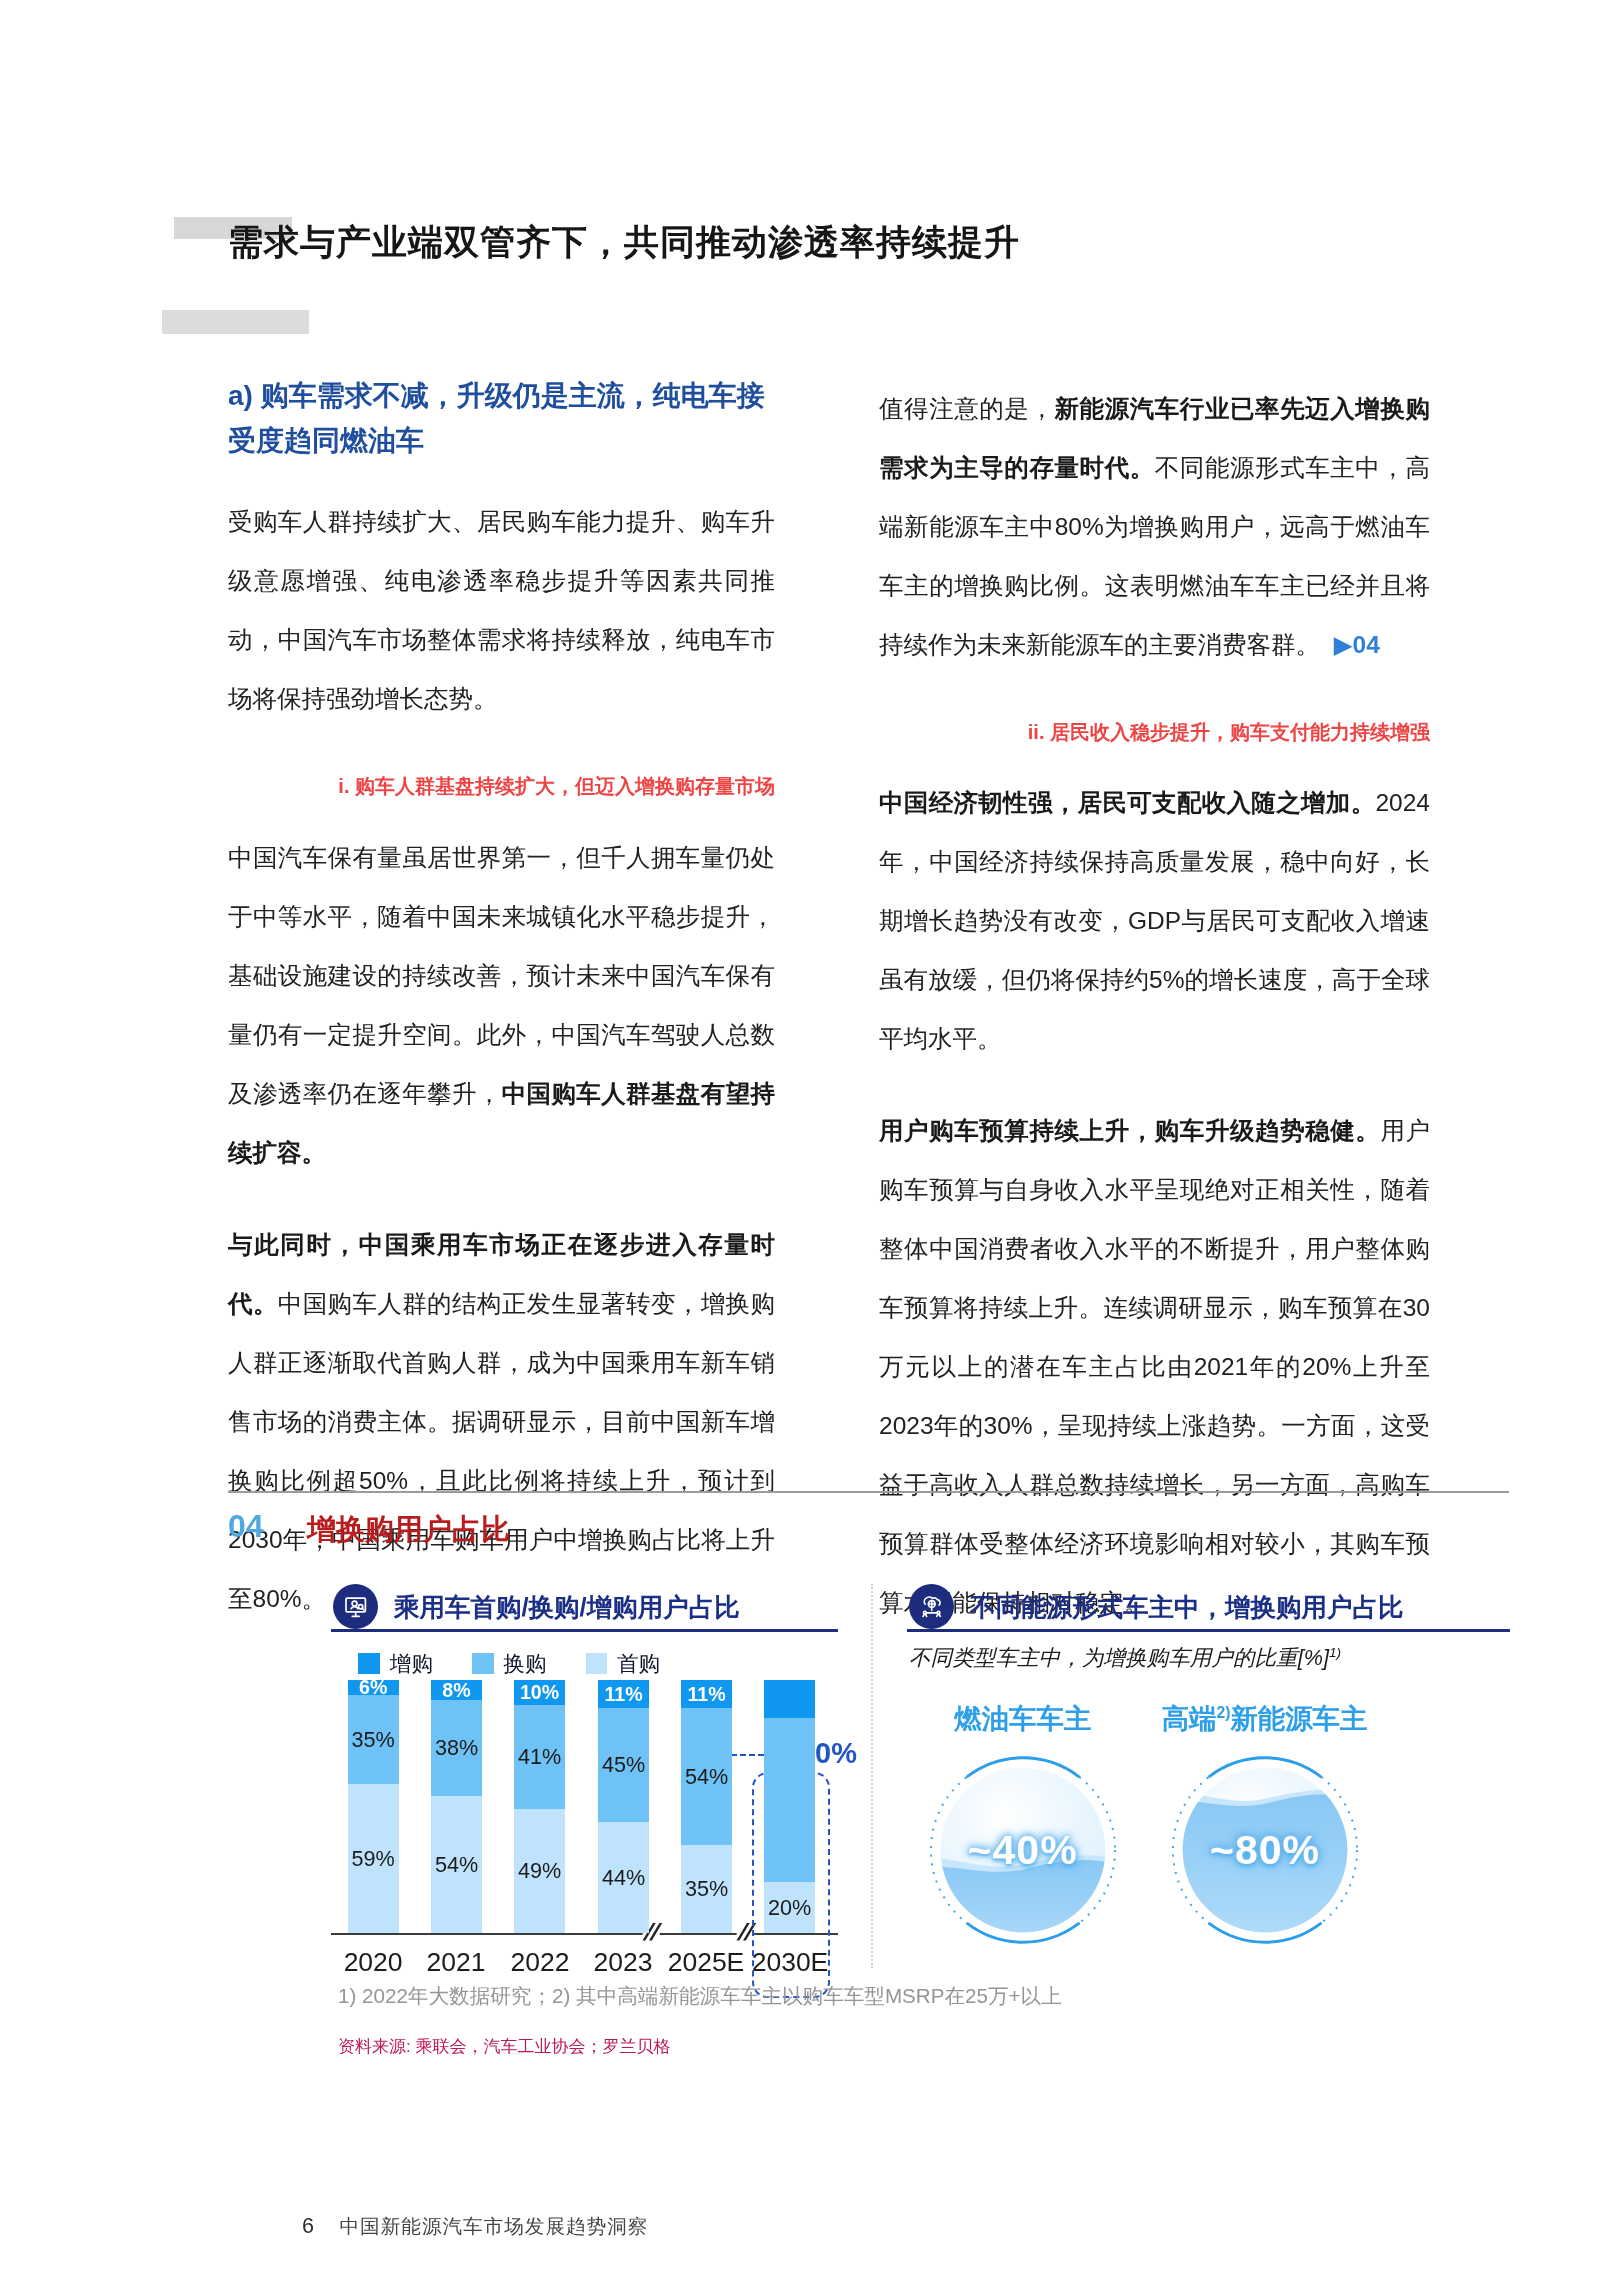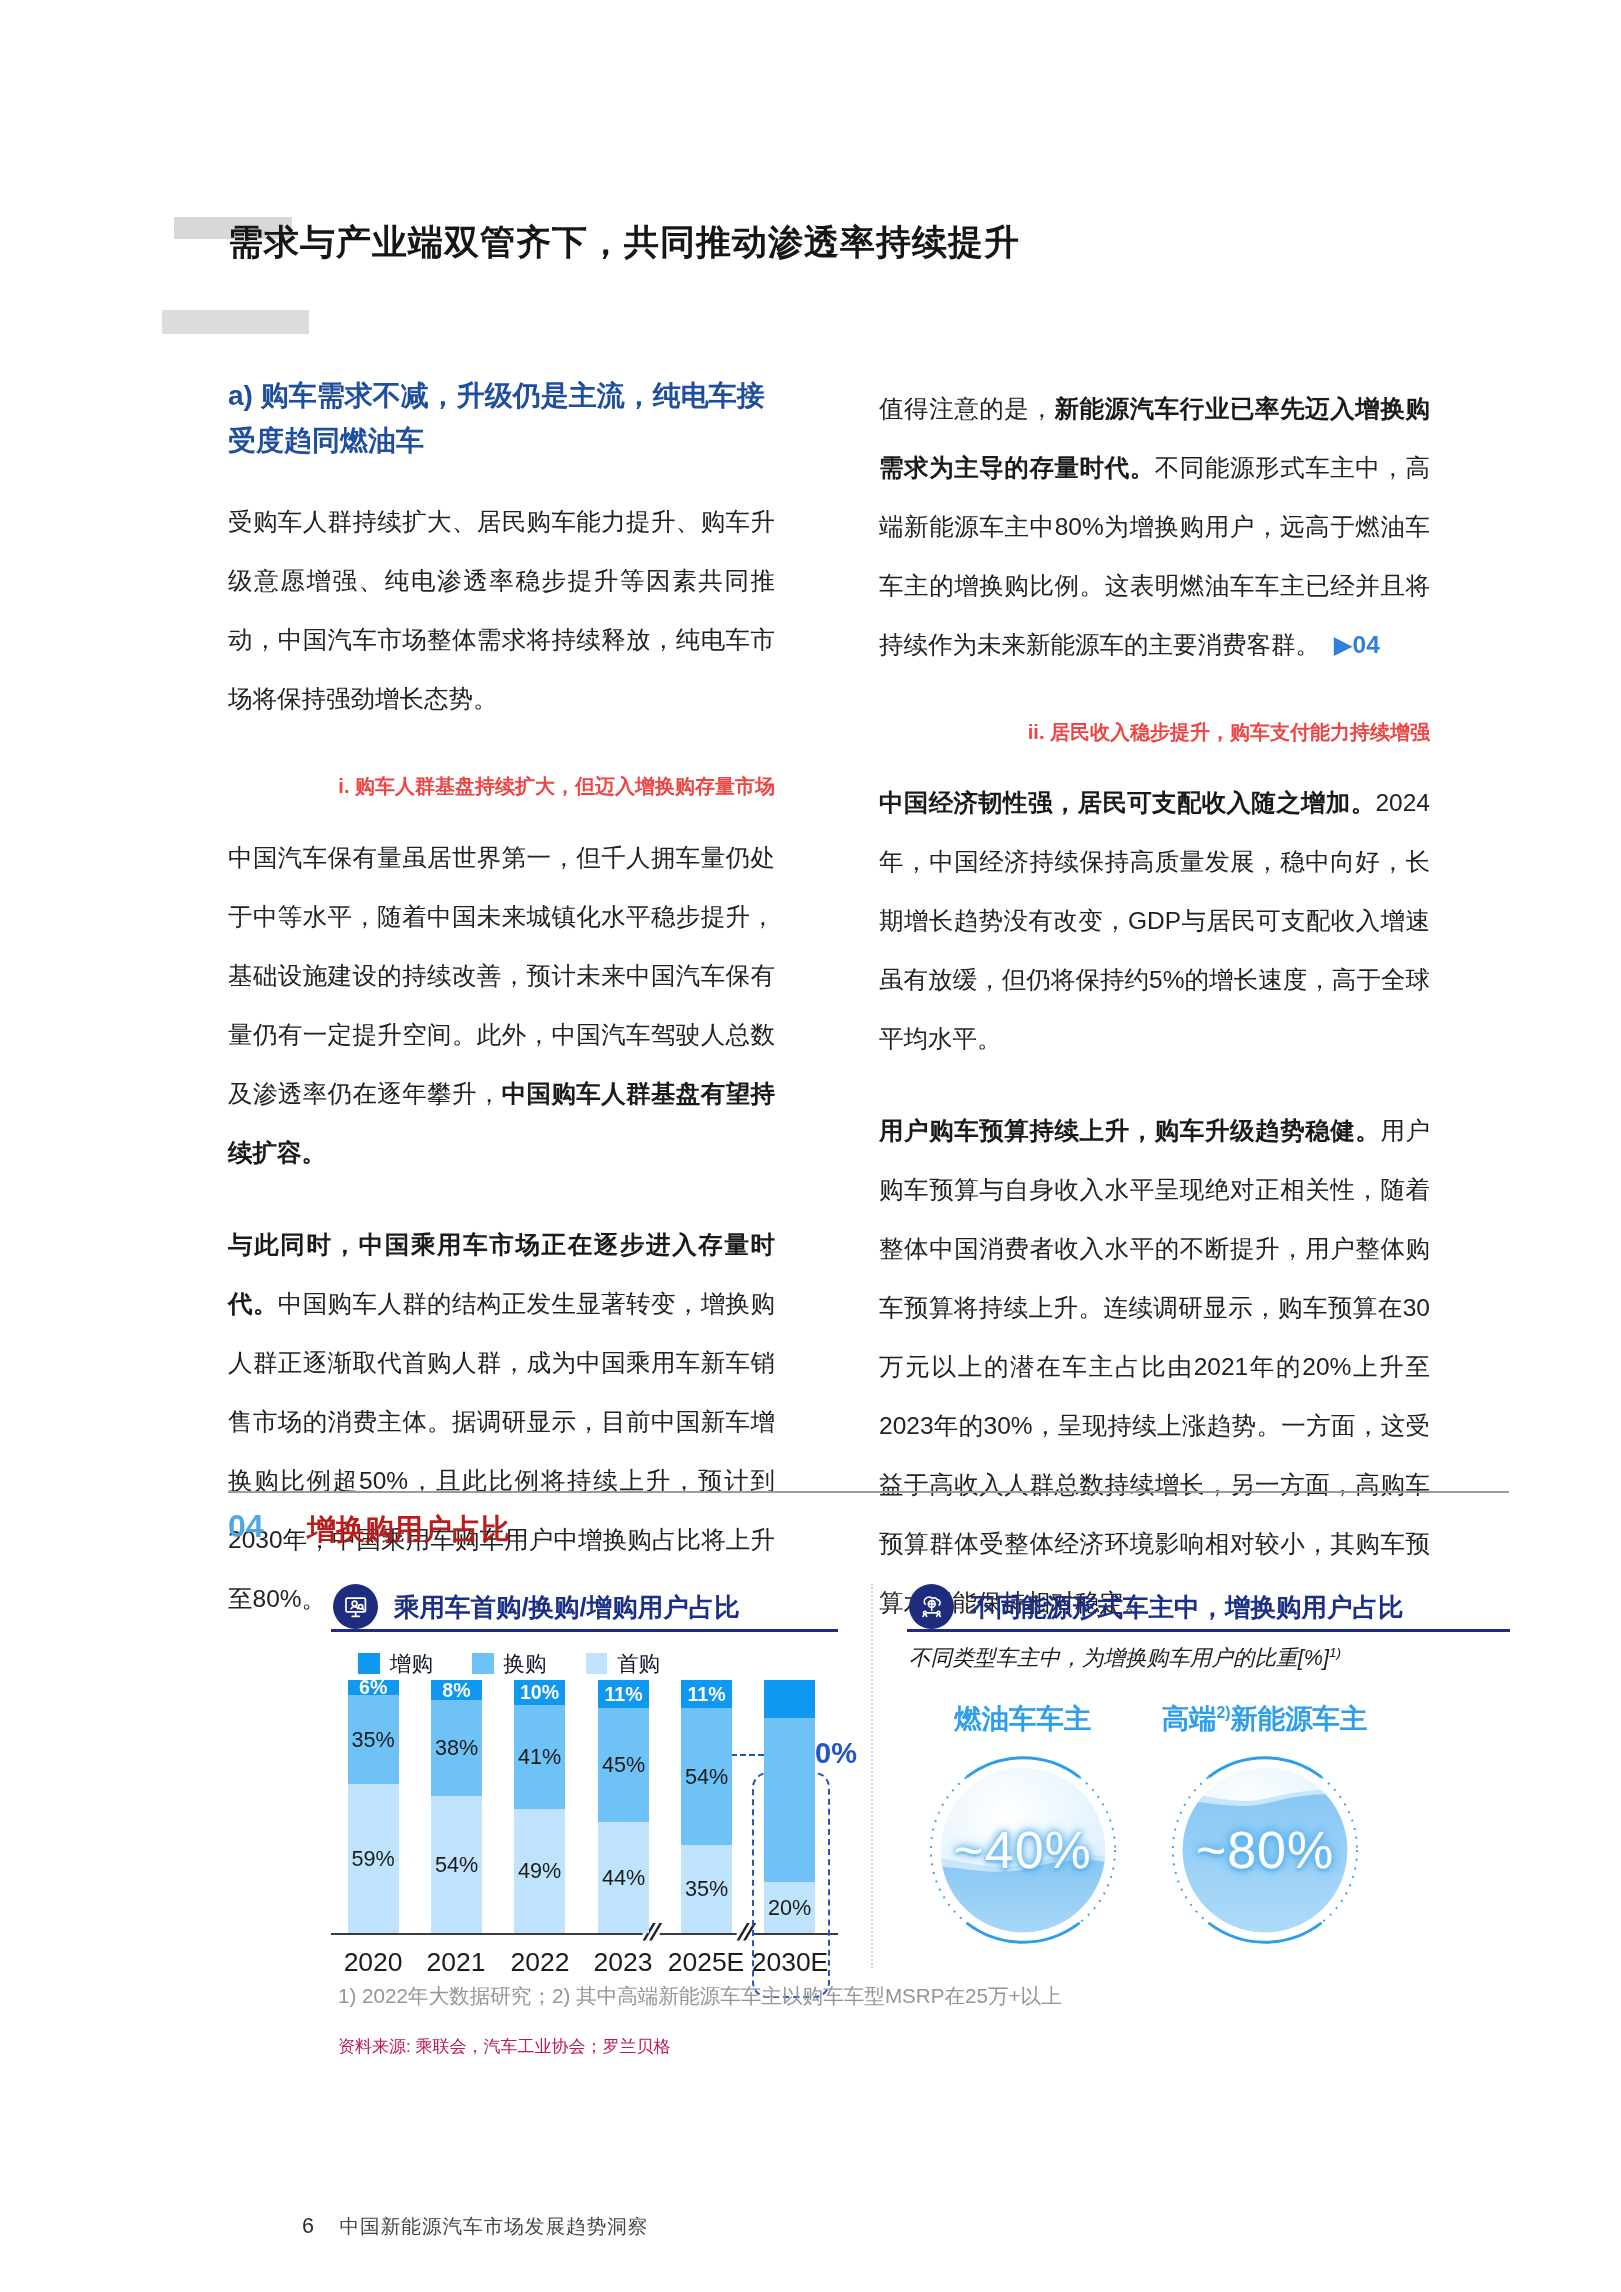--- a/index.html
+++ b/index.html
@@ -54,21 +54,21 @@
   .panel-subtitle sup{font-size:13.7px;}
   .group-label{position:absolute;top:123px;text-align:center;font-size:27.4px;font-weight:800;color:#2d9fe8;white-space:nowrap;}
   .group-label sup{font-size:15.7px;}
   .gl-1{left:7.8px;width:216px;}
   .gl-2{left:235px;width:245px;}
   .bubble{position:absolute;width:196px;height:196px;}
   .bubble-1{left:17.6px;top:174px;}
   .bubble-2{left:260px;top:174px;}
   .bubble svg{position:absolute;left:0;top:0;}
   .bubble-value{position:absolute;left:0;top:0;width:196px;height:196px;display:flex;align-items:center;justify-content:center;
-    font-size:52px;font-weight:400;color:#ffffff;letter-spacing:1px;
+    font-size:41px;font-weight:700;color:#ffffff;letter-spacing:1px;
     text-shadow:0 0 2.9px #9bd1f6,0 0 5.9px #59adec,0 0 10.8px #2d9fe8,0 2px 2.9px rgba(45,159,232,.65);}
   
   .footnote{left:338px;top:1982px;font-size:20.6px;color:#939598;width:931px;}
   .source{left:338px;top:2035px;font-size:17px;color:#be185d;}
   .footer{left:302px;top:2213px;display:flex;align-items:baseline;gap:25.5px;}
   .footer .pagenum{font-size:21.6px;color:#2e2e2e;}
   .footer .booklet{font-size:19.6px;color:#454545;letter-spacing:1px;}
 </style>
 </head>
 <body>

